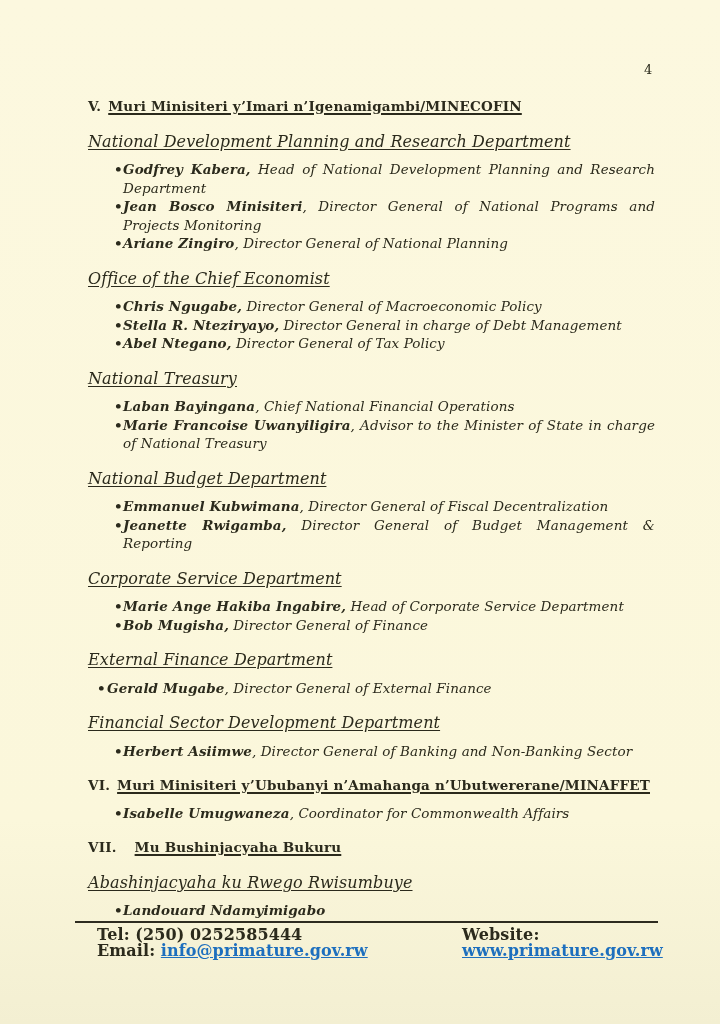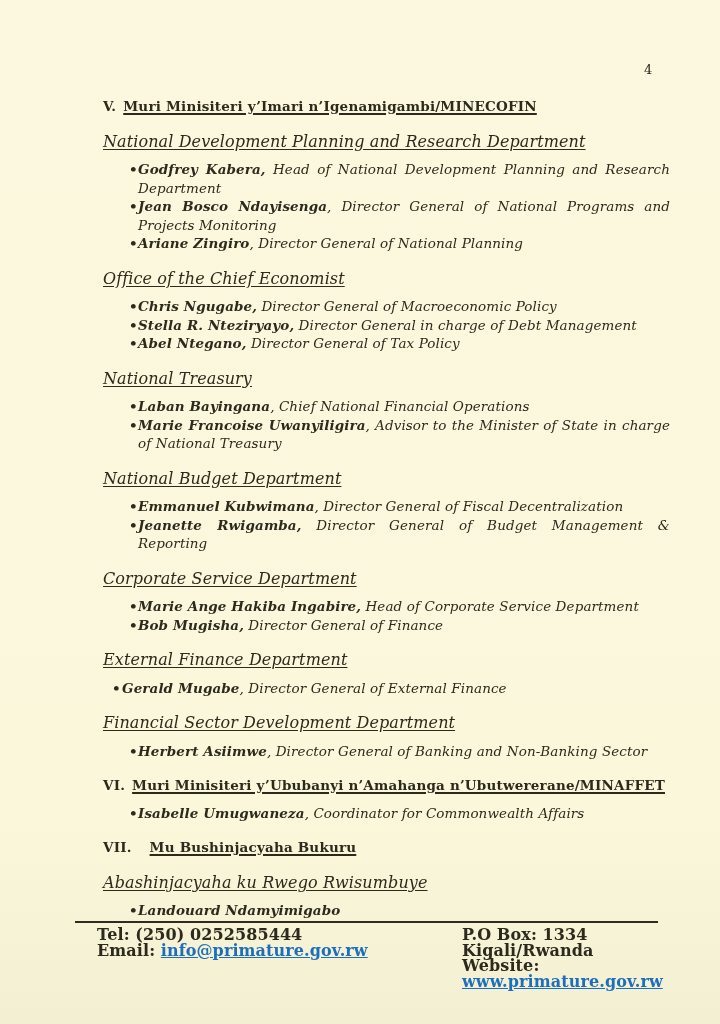--- a/index.html
+++ b/index.html
@@ -16,21 +16,21 @@
   }
   .page{
     position:relative;width:720px;height:1024px;
     background:linear-gradient(180deg,#FCF8DF 0%,var(--bg) 80%,#F3EFD2 100%);
   }
   .page-number{
     position:absolute;top:62px;left:644px;
     font-size:13px;
   }
   .content{
-    position:absolute;left:103px;top:97px;width:567px;
+    position:absolute;left:88px;top:97px;width:567px;
     font-size:13.5px;line-height:18.5px;letter-spacing:0.1px;
   }
   .heading{
     margin-top:16px;
     font-weight:bold;font-size:13.5px;letter-spacing:0.2px;
     white-space:nowrap;
   }
   .content > .heading:first-child{margin-top:0;}
   .heading .numeral{margin-right:7px;}
   .heading.wide-gap .numeral{margin-right:18px;}
@@ -79,21 +79,21 @@
 
 <div class="page">
 
   <div class="page-number">4</div>
 
   <div class="content">
       <div class="heading"><span class="numeral">V.</span><span class="heading-title">Muri Minisiteri y’Imari n’Igenamigambi/MINECOFIN</span></div>
       <div class="subheading">National Development Planning and Research Department</div>
       <ul class="list">
         <li class="list-item"><span class="name">Godfrey Kabera,</span><span class="role"> Head of National Development Planning and Research Department</span></li>
-        <li class="list-item"><span class="name">Jean Bosco Ndayisenga</span><span class="role">, Director General of National Programs and Projects Monitoring</span></li>
+        <li class="list-item"><span class="name">Jean Bosco Minisiteri</span><span class="role">, Director General of National Programs and Projects Monitoring</span></li>
         <li class="list-item"><span class="name">Ariane Zingiro</span><span class="role">, Director General of National Planning</span></li>
       </ul>
       <div class="subheading">Office of the Chief Economist</div>
       <ul class="list">
         <li class="list-item"><span class="name">Chris Ngugabe,</span><span class="role"> Director General of Macroeconomic Policy</span></li>
         <li class="list-item"><span class="name">Stella R. Nteziryayo,</span><span class="role"> Director General in charge of Debt Management</span></li>
         <li class="list-item"><span class="name">Abel Ntegano,</span><span class="role"> Director General of Tax Policy</span></li>
       </ul>
       <div class="subheading">National Treasury</div>
       <ul class="list">
@@ -137,22 +137,18 @@
       <span>(250) 0252585444</span>
     </div>
     <div>
       <span>Email:</span>
       <a class="footer-link">info@primature.gov.rw</a>
     </div>
   </div>
 
   <div class="footer-col right">
     <div>
-      <span>P.O Box:</span>
-      <span>1334 Kigali/Rwanda</span>
-    </div>
-    <div>
       <span>Website:</span>
       <a class="footer-link">www.primature.gov.rw</a>
     </div>
   </div>
 
 </div>
 
 </body></html>

